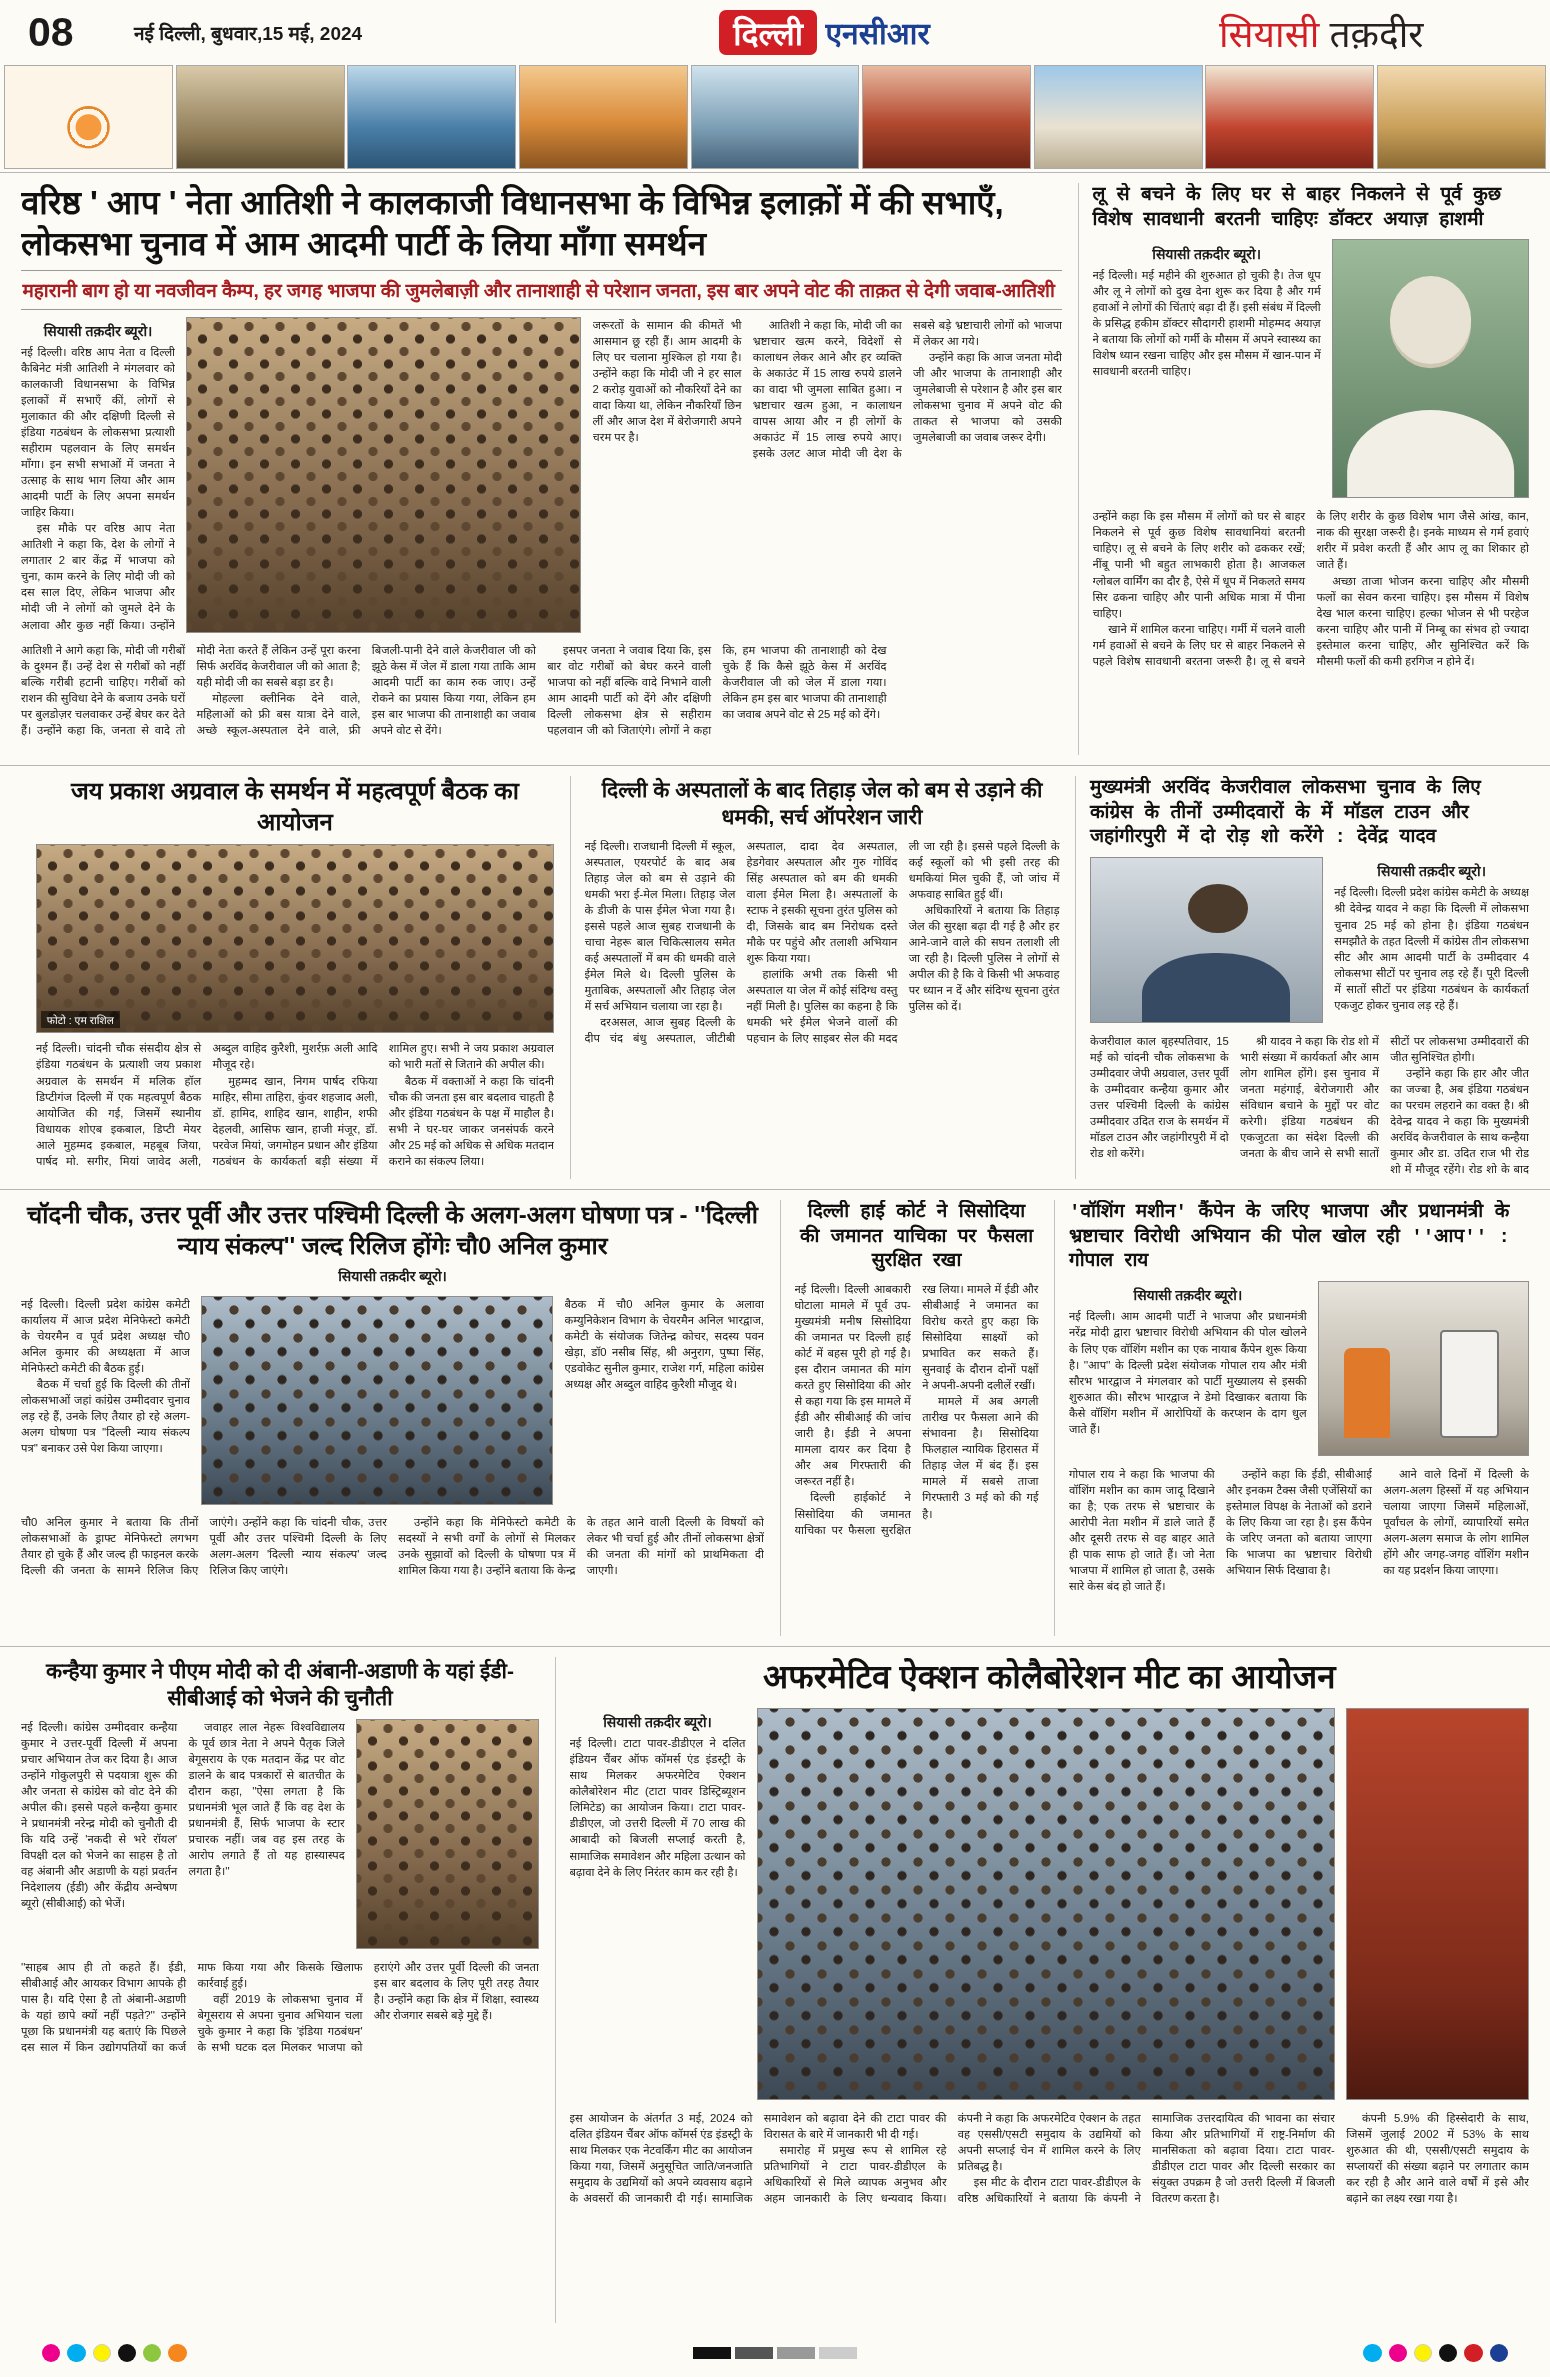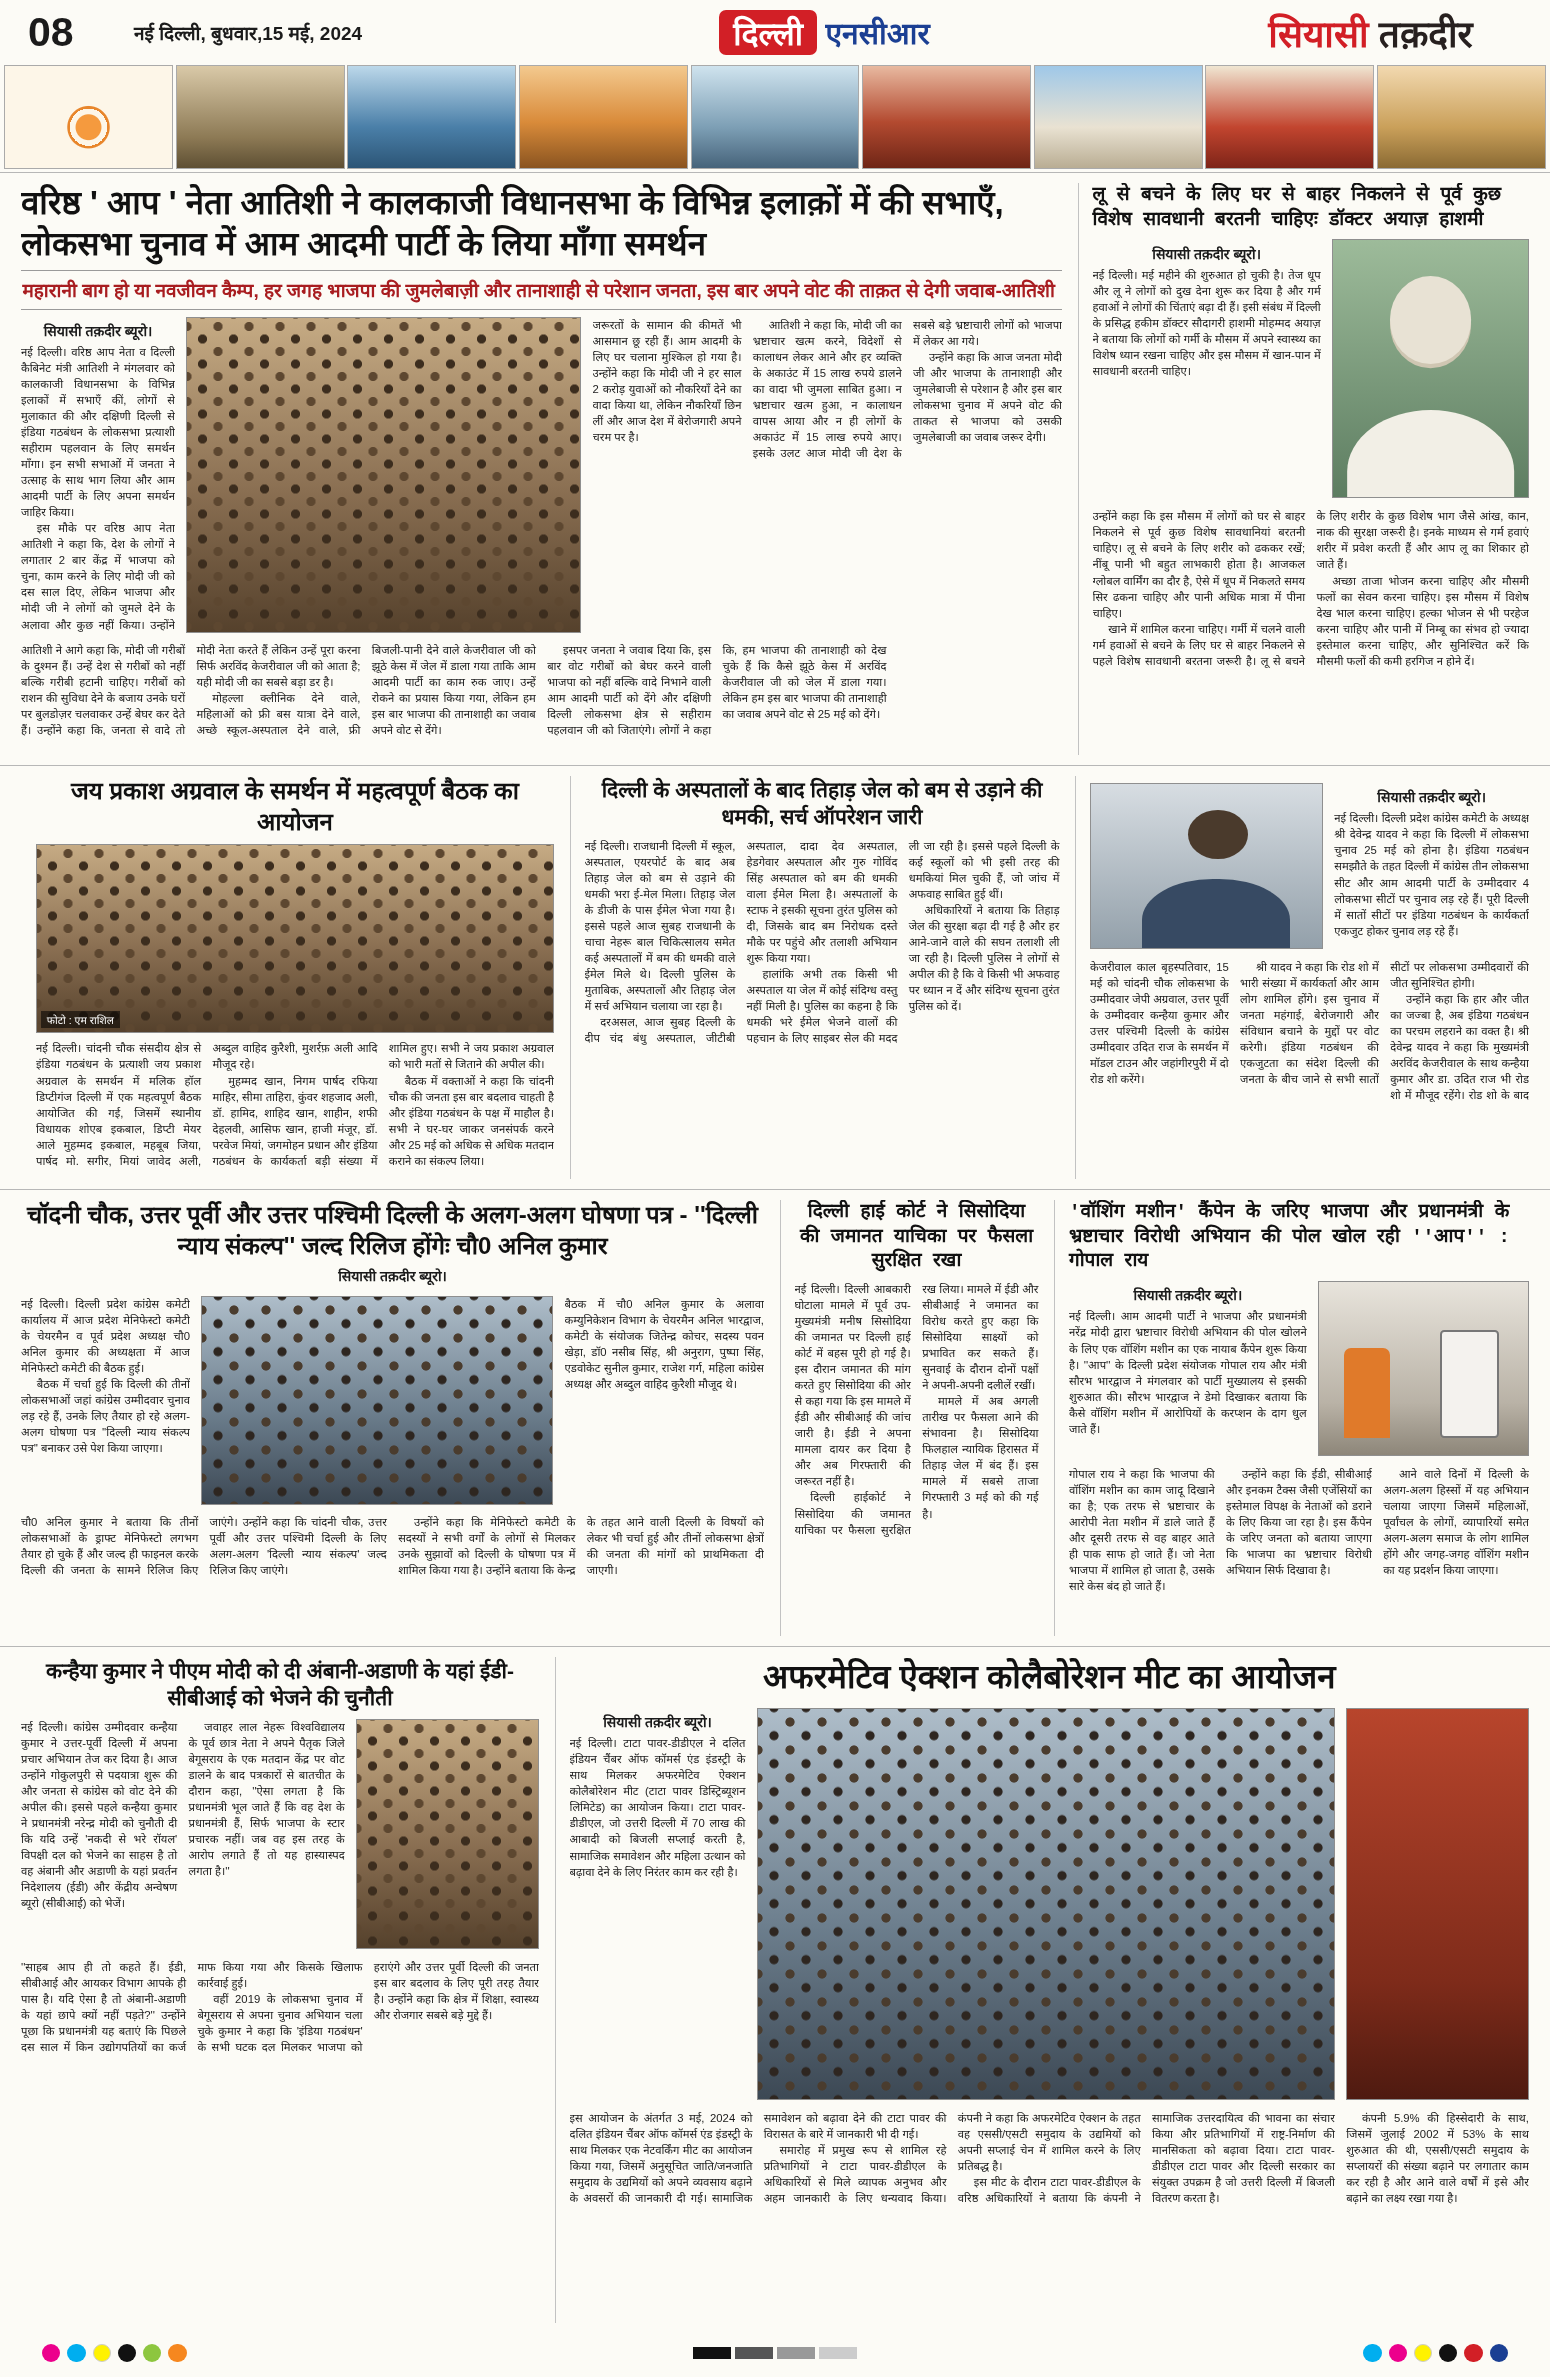--- a/index.html
+++ b/index.html
@@ -7,21 +7,21 @@
   .page { width:1550px; height:2377px; margin:0 auto; background:#fcfbf6; color:#1b1b1b;
           font-family:"Liberation Sans","DejaVu Sans",sans-serif; overflow:hidden; position:relative; }
 
   
   .masthead { height:65px; display:flex; align-items:center; padding:4.2px 28px; }
   .page-num { font-size:41px; font-weight:bold; width:106px; }
   .date-line { font-size:19px; font-weight:bold; width:296px; }
   .logo { flex:1; display:flex; align-items:center; justify-content:center; gap:8.5px; }
   .logo-primary { background:#d21f26; color:#fff; font-size:32px; font-weight:bold; padding:1.4px 14px; border-radius:7px; }
   .logo-secondary { color:#1b3f93; font-size:30px; font-weight:bold; }
-  .brand { width:303px; text-align:center; font-size:37px; font-weight:bold; }
+  .brand { width:303px; text-align:left; font-size:37px; font-weight:normal; }
   .brand-primary { color:#d21f26; } .brand-secondary { color:#27201f; }
 
   
   .photo-strip { height:107px; display:flex; gap:2.8px; padding:0 4.2px 2.8px 4.2px; }
   .tile { flex:1; border:0.7px solid #aaa; }
   .t1{background:radial-gradient(circle at 50% 60%, #f59a3e 0 12%, transparent 13%),radial-gradient(circle at 50% 60%, transparent 0 18%, #e8862c 18% 20%, transparent 21%),#fdf6e8;}
   .t2{background:linear-gradient(180deg,#d9c9a8,#8d7a55 70%,#5e4f33);}
   .t3{background:linear-gradient(180deg,#bcd8ea,#4a7fa8 60%,#2c5576);}
   .t4{background:linear-gradient(180deg,#f3c98e,#d98b3a 55%,#8a5420);}
   .t5{background:linear-gradient(180deg,#cfe3ee,#7d9fb5 60%,#46637a);}
@@ -189,20 +189,21 @@
       <h2 class="hl hl-md center">दिल्ली के अस्पतालों के बाद तिहाड़ जेल को बम से उड़ाने की धमकी, सर्च ऑपरेशन जारी</h2>
       <div class="body cols-3" style="height:331px; margin-top:7px;">
           <p>नई दिल्ली। राजधानी दिल्ली में स्कूल, अस्पताल, एयरपोर्ट के बाद अब तिहाड़ जेल को बम से उड़ाने की धमकी भरा ई-मेल मिला। तिहाड़ जेल के डीजी के पास ईमेल भेजा गया है। इससे पहले आज सुबह राजधानी के चाचा नेहरू बाल चिकित्सालय समेत कई अस्पतालों में बम की धमकी वाले ईमेल मिले थे। दिल्ली पुलिस के मुताबिक, अस्पतालों और तिहाड़ जेल में सर्च अभियान चलाया जा रहा है।</p>
           <p>दरअसल, आज सुबह दिल्ली के दीप चंद बंधु अस्पताल, जीटीबी अस्पताल, दादा देव अस्पताल, हेडगेवार अस्पताल और गुरु गोविंद सिंह अस्पताल को बम की धमकी वाला ईमेल मिला है। अस्पतालों के स्टाफ ने इसकी सूचना तुरंत पुलिस को दी, जिसके बाद बम निरोधक दस्ते मौके पर पहुंचे और तलाशी अभियान शुरू किया गया।</p>
           <p>हालांकि अभी तक किसी भी अस्पताल या जेल में कोई संदिग्ध वस्तु नहीं मिली है। पुलिस का कहना है कि धमकी भरे ईमेल भेजने वालों की पहचान के लिए साइबर सेल की मदद ली जा रही है। इससे पहले दिल्ली के कई स्कूलों को भी इसी तरह की धमकियां मिल चुकी हैं, जो जांच में अफवाह साबित हुई थीं।</p>
           <p>अधिकारियों ने बताया कि तिहाड़ जेल की सुरक्षा बढ़ा दी गई है और हर आने-जाने वाले की सघन तलाशी ली जा रही है। दिल्ली पुलिस ने लोगों से अपील की है कि वे किसी भी अफवाह पर ध्यान न दें और संदिग्ध सूचना तुरंत पुलिस को दें।</p>
         </div>
     </article>
 
     <article class="cell">
+      <h2 class="hl hl-sm">मुख्यमंत्री अरविंद केजरीवाल लोकसभा चुनाव के लिए कांग्रेस के तीनों उम्मीदवारों के में मॉडल टाउन और जहांगीरपुरी में दो रोड़ शो करेंगे : देवेंद्र यादव</h2>
       <div class="row" style="grid-template-columns:233px 1fr; height:169px;">
         <div class="photo speaker" style="height:166px;"></div>
         <div>
           <div class="byline">सियासी तक़दीर ब्यूरो।</div>
           <div class="body" style="height:140px;">
               <p>नई दिल्ली। दिल्ली प्रदेश कांग्रेस कमेटी के अध्यक्ष श्री देवेन्द्र यादव ने कहा कि दिल्ली में लोकसभा चुनाव 25 मई को होना है। इंडिया गठबंधन समझौते के तहत दिल्ली में कांग्रेस तीन लोकसभा सीट और आम आदमी पार्टी के उम्मीदवार 4 लोकसभा सीटों पर चुनाव लड़ रहे हैं। पूरी दिल्ली में सातों सीटों पर इंडिया गठबंधन के कार्यकर्ता एकजुट होकर चुनाव लड़ रहे हैं।</p>
             </div>
         </div>
       </div>
       <div class="body cols-3" style="height:148px;">

